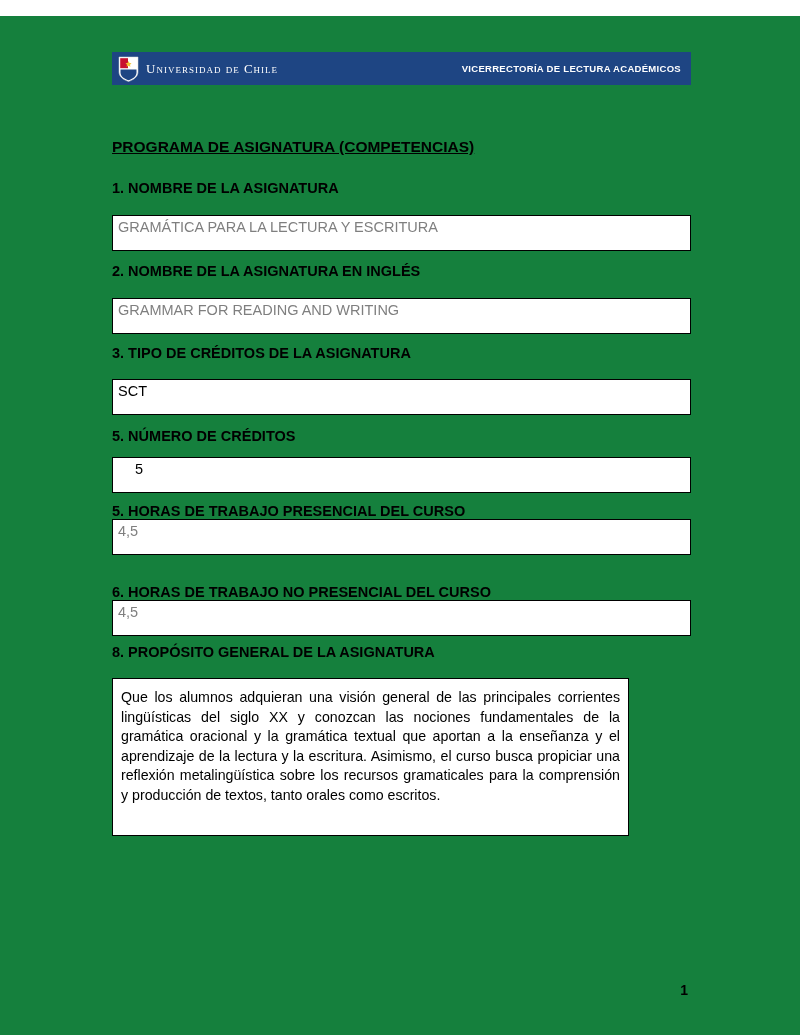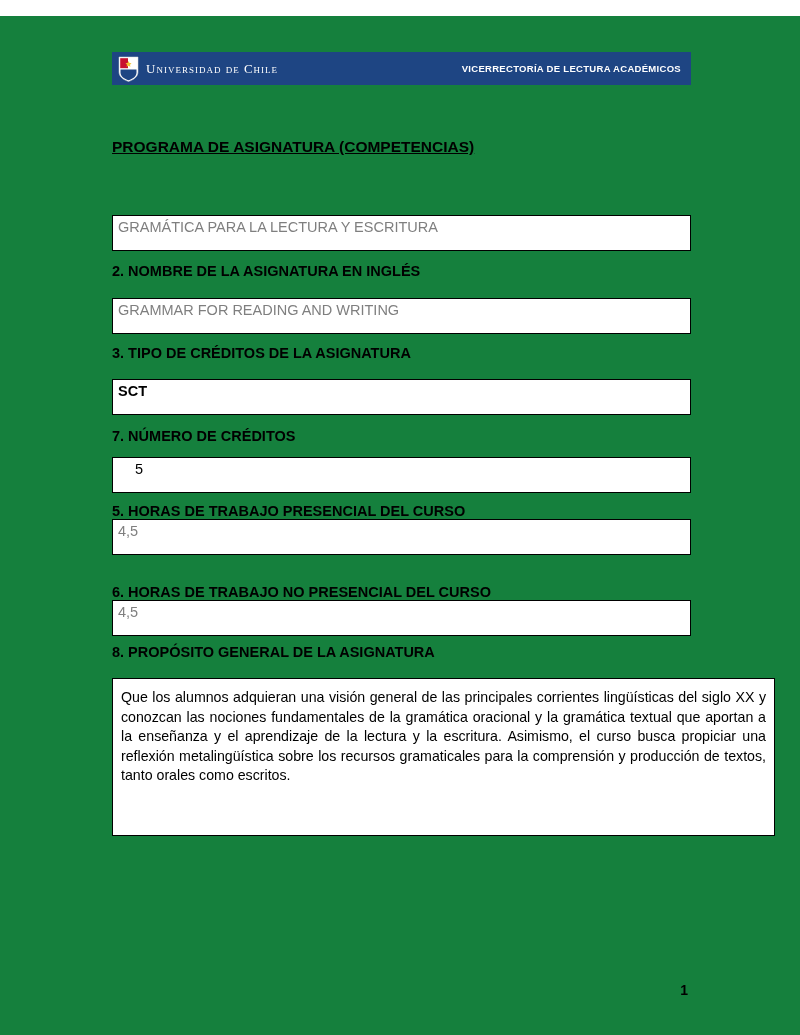--- a/index.html
+++ b/index.html
@@ -71,25 +71,25 @@
     height: 36px;
     border: 1px solid #000000;
     background: #ffffff;
     font-size: 14.5px;
     line-height: 22px;
     padding-left: 5px;
     white-space: nowrap;
     overflow: hidden;
   }
   .muted { color: #7f7f7f; }
-  .bold-val { font-weight: bold; color: #000000; }
+  .bold-val { font-weight: normal; color: #000000; }
   .indent-val { padding-left: 22px; color: #000000; }
   .big-box {
     position: absolute;
-    left: 112px; width: 663px;
+    left: 112px; width: 517px;
     height: 158px;
     border: 1px solid #000000;
     background: #ffffff;
     padding: 9px 8px 8px 8px;
   }
   .big-box p {
     font-size: 14.2px;
     line-height: 1.38;
     text-align: justify;
     color: #000000;
@@ -128,35 +128,36 @@
       </span>
       <span class="university-name">Universidad de Chile</span>
     </div>
     <span class="dept-name">VICERRECTORÍA DE LECTURA ACADÉMICOS</span>
   </div>
 
   <div class="doc-title">
     <span>PROGRAMA DE ASIGNATURA (COMPETENCIAS)</span>
   </div>
 
+  <div class="sec-heading" id="h1">1. NOMBRE DE LA ASIGNATURA</div>
   <div class="value-box" id="b1">
     <span class="muted">GRAMÁTICA PARA LA LECTURA Y ESCRITURA</span>
   </div>
 
   <div class="sec-heading" id="h2">2. NOMBRE DE LA ASIGNATURA EN INGLÉS</div>
   <div class="value-box" id="b2">
     <span class="muted">GRAMMAR FOR READING AND WRITING</span>
   </div>
 
   <div class="sec-heading" id="h3">3. TIPO DE CRÉDITOS DE LA ASIGNATURA</div>
   <div class="value-box" id="b3">
     <span class="bold-val">SCT</span>
   </div>
 
-  <div class="sec-heading" id="h4">7. NÚMERO DE CRÉDITOS</div>
+  <div class="sec-heading" id="h4">5. NÚMERO DE CRÉDITOS</div>
   <div class="value-box indent-val" id="b4">
     <span>5</span>
   </div>
 
   <div class="sec-heading" id="h5">5. HORAS DE TRABAJO PRESENCIAL DEL CURSO</div>
   <div class="value-box" id="b5">
     <span class="muted">4,5</span>
   </div>
 
   <div class="sec-heading" id="h6">6. HORAS DE TRABAJO NO PRESENCIAL DEL CURSO</div>

